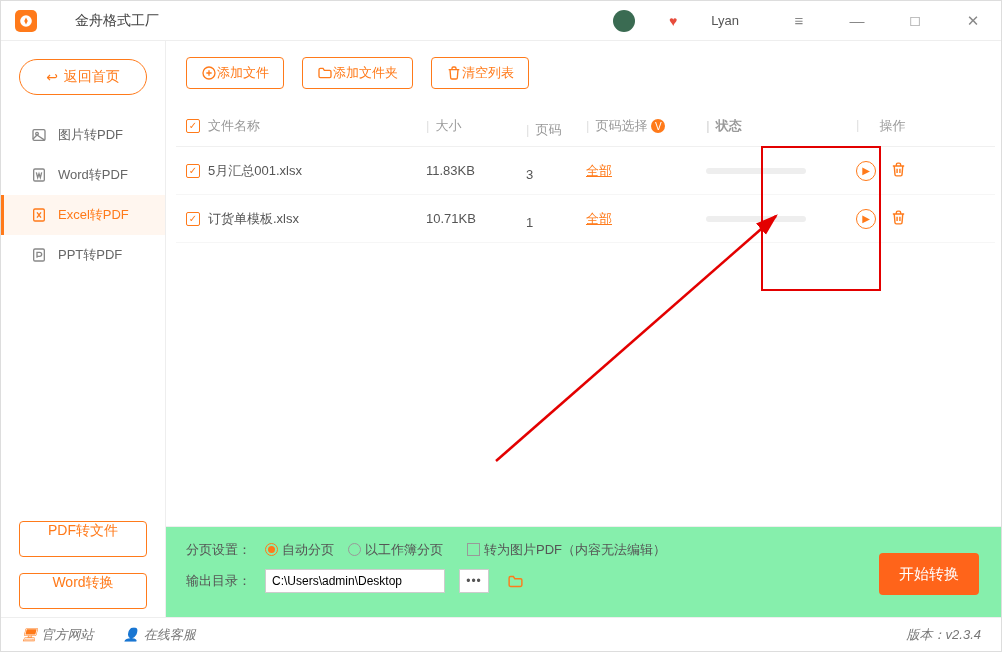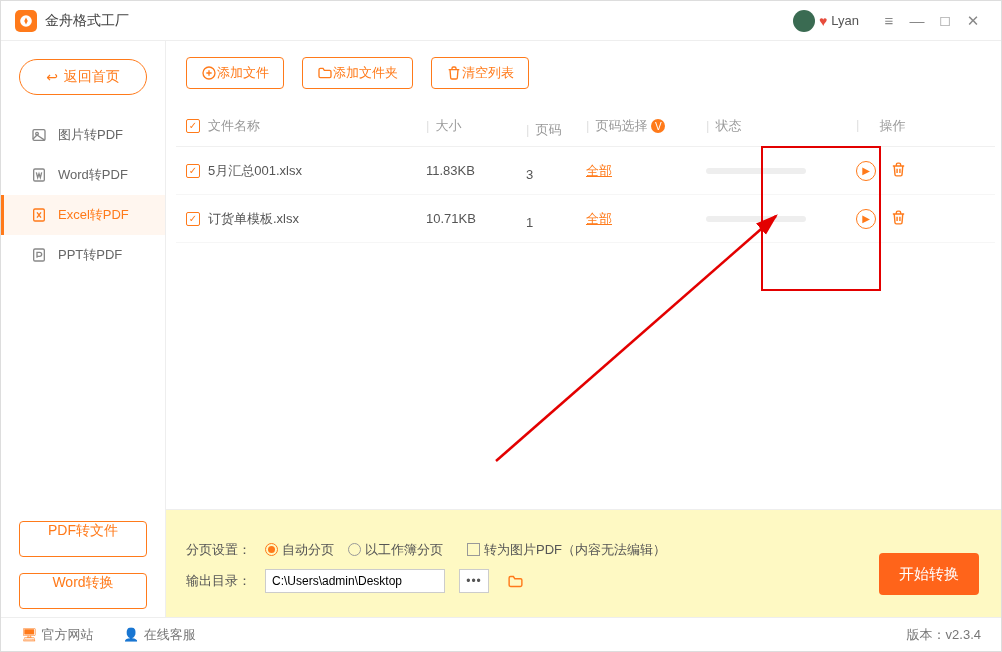--- a/index.html
+++ b/index.html
@@ -1,19 +1,19 @@
 <!DOCTYPE html>
 <html><head>
 <meta charset="utf-8">
 <style>
 * { box-sizing: border-box; margin: 0; padding: 0; font-family: "Microsoft YaHei", Arial, sans-serif; }
 body { width: 1002px; height: 652px; background: #fff; border: 1px solid #ddd; display: flex; flex-direction: column; font-size: 13px; color: #555; position: relative; }
 
 
-.titlebar { height: 40px; display: flex; align-items: center; padding: 0 14px; border-bottom: 1px solid #eee; }
+.titlebar { height: 40px; display: flex; align-items: center; padding: 0 14px; border-bottom: 1px solid #eee; gap: 30px; }
 .titlebar .logo { width: 22px; height: 22px; background: #ff7a1a; border-radius: 5px; display: flex; align-items: center; justify-content: center; color: #fff; margin-right: 8px; }
 .titlebar .appname { font-size: 14px; color: #444; }
 .titlebar .spacer { flex: 1; }
 .titlebar .avatar { width: 22px; height: 22px; border-radius: 50%; background: #3a6b52; margin-right: 4px; }
 .titlebar .heart { color: #e74c3c; margin-right: 4px; font-size: 14px; }
 .titlebar .username { font-size: 13px; color: #555; margin-right: 16px; }
 .titlebar .winbtn { width: 28px; text-align: center; color: #888; cursor: pointer; font-size: 15px; }
 
 
 .main { flex: 1; display: flex; overflow: hidden; }
@@ -32,44 +32,44 @@
 .toolbtn .ticon { font-size: 16px; display: inline-flex; }
 
 .table { margin: 8px 6px 0 10px; }
 .thead, .trow { display: flex; align-items: center; padding: 0 10px; height: 48px; }
 .thead { color: #999; border-bottom: 1px solid #f0f0f0; height: 42px; }
 .trow { border-bottom: 1px solid #f6f6f6; }
 .col-name { flex: 0 0 240px; display: flex; align-items: center; gap: 8px; }
 .col-size { flex: 0 0 100px; }
 .col-pages { flex: 0 0 60px; margin-top: 8px; }
 .col-pagesel { flex: 0 0 120px; }
-.col-status { flex: 0 0 150px; }
+.col-status { flex: 0 0 150px; font-weight: bold; }
 .col-ops { flex: 1; display: flex; gap: 14px; justify-content: flex-start; }
 .divider { color: #e0e0e0; margin-right: 6px; }
 .checkbox { width: 14px; height: 14px; border: 1.5px solid #ff7a1a; border-radius: 2px; display: inline-flex; align-items: center; justify-content: center; color: #ff7a1a; font-size: 10px; line-height: 1; }
 .vbadge { display: inline-flex; width: 14px; height: 14px; border-radius: 50%; background: #ff7a1a; color: #fff; font-size: 10px; align-items: center; justify-content: center; margin-left: 4px; }
 .link-page { color: #ff7a1a; text-decoration: underline; cursor: pointer; }
 .status-bar { width: 100px; height: 6px; background: #eee; border-radius: 3px; }
 .opbtn { width: 20px; height: 20px; border: 1.5px solid #ff7a1a; border-radius: 50%; display: flex; align-items: center; justify-content: center; color: #ff7a1a; cursor: pointer; font-size: 10px; }
 .trashbtn { color: #ff7a1a; font-size: 17px; cursor: pointer; }
 
 
-.settings { padding: 31px 20px 14px 20px; border-top: 1px solid #eee; background: #fef9c3; }
+.settings { padding: 14px 20px 14px 20px; border-top: 1px solid #eee; background: #86efac; }
 .settings-row { display: flex; align-items: center; gap: 14px; margin-bottom: 10px; font-size: 13px; color: #555; flex-wrap: nowrap; }
 .radio { width: 13px; height: 13px; border: 1.5px solid #999; border-radius: 50%; display: inline-block; position: relative; margin-right: 4px; vertical-align: -2px; }
 .radio.checked { border-color: #ff7a1a; }
 .radio.checked::after { content: ""; width: 7px; height: 7px; background: #ff7a1a; border-radius: 50%; position: absolute; top: 1.5px; left: 1.5px; }
 .cbx { width: 13px; height: 13px; border: 1.5px solid #999; display: inline-block; margin-right: 4px; vertical-align: -2px; }
 .output-input { width: 180px; height: 24px; border: 1px solid #ccc; padding: 0 6px; font-size: 12px; background: #fff; }
 .dots-btn { width: 30px; height: 24px; border: 1px solid #ccc; background: #fff; display: inline-flex; align-items: center; justify-content: center; cursor: pointer; font-size: 12px; letter-spacing: 1px; }
 .folder-btn { color: #ff7a1a; font-size: 16px; cursor: pointer; margin-left: 4px; }
 .convert-btn { position: absolute; right: 22px; bottom: 22px; width: 100px; height: 42px; background: #ff641a; color: #fff; border-radius: 4px; display: flex; align-items: center; justify-content: center; cursor: pointer; font-size: 15px; }
 
 
-.statusbar { height: 34px; border-top: 1px solid #eee; display: flex; align-items: center; padding: 0 20px; color: #777; gap: 30px; }
+.statusbar { height: 34px; border-top: 1px solid #eee; display: flex; align-items: center; padding: 0 20px; color: #777; gap: 30px; font-style: italic; }
 .statusbar .sbicon { color: #ff7a1a; margin-right: 4px; }
 .statusbar .flex1 { flex: 1; }
 
 
 .red-rect { position: absolute; border: 2.5px solid #e30000; left: 595px; top: 105px; width: 120px; height: 145px; pointer-events: none; }
 .arrow-svg { position: absolute; left: 300px; top: 150px; width: 350px; height: 280px; pointer-events: none; }
 
 
 svg { display: block; }
 </style>

